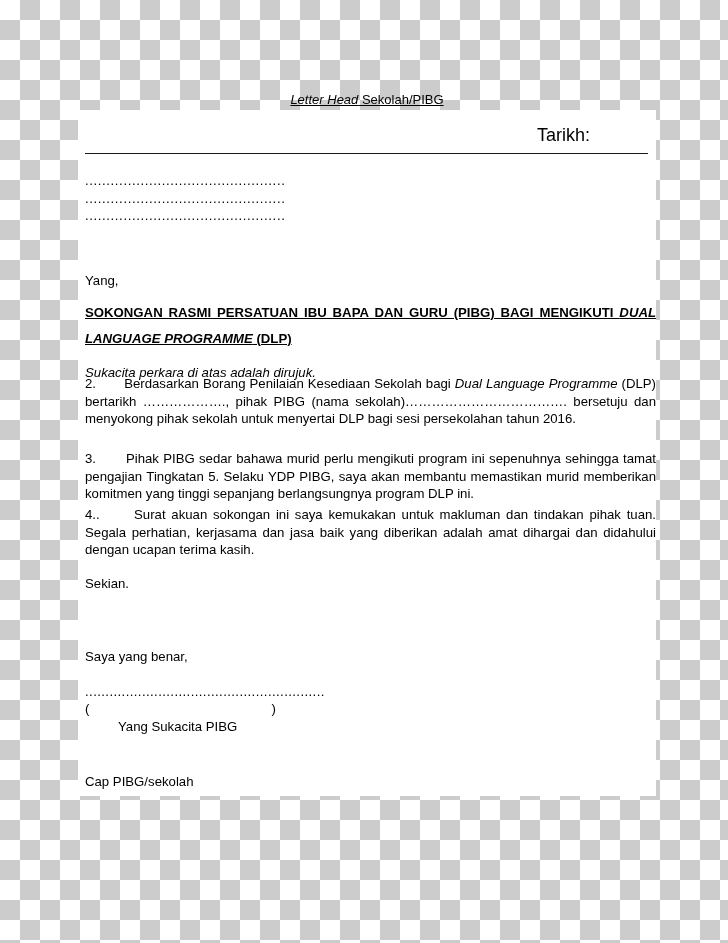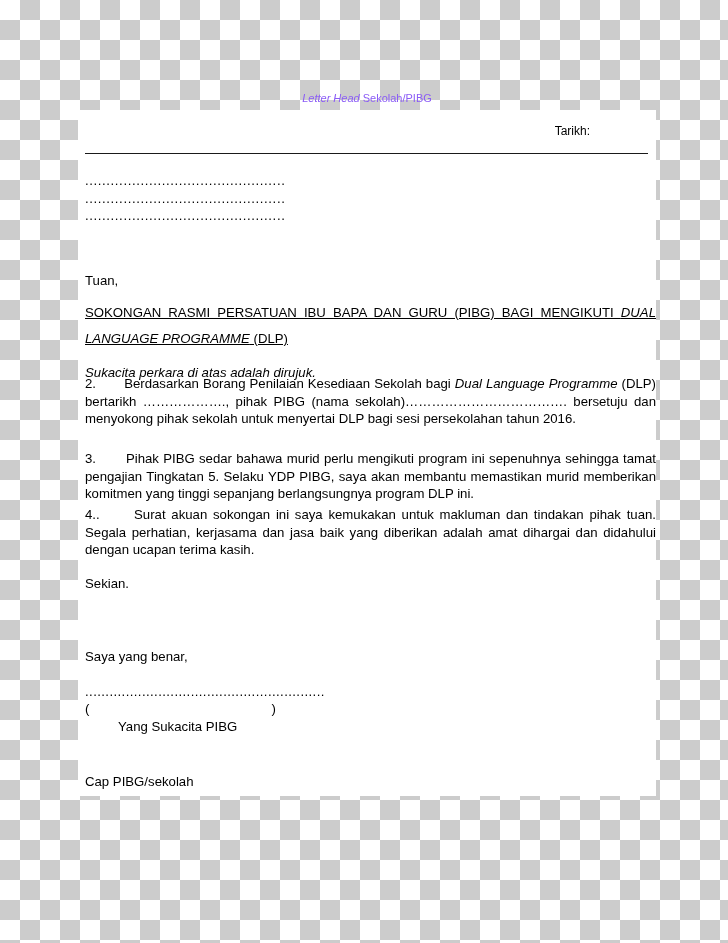--- a/index.html
+++ b/index.html
@@ -30,23 +30,24 @@
     background: #ffffff;
   }
 
   
   #letterhead {
     position: absolute;
     left: 78px;
     top: 92px;
     width: 578px;
     text-align: center;
-    font-size: 11px;
-    color: #8b5cf6;
+    font-size: 13px;
+    color: #000000;
     white-space: nowrap;
+    text-decoration: underline;
   }
   #letterhead .lh-italic {
     font-style: italic;
   }
 
   
   .doc-body {
     position: absolute;
     left: 78px;
     top: 110px;
@@ -57,21 +58,21 @@
   }
 
   .tarikh-row {
     position: absolute;
     left: 0;
     top: 14px;
     width: 578px;
     padding-right: 66px;
     box-sizing: border-box;
     text-align: right;
-    font-size: 12px;
+    font-size: 18px;
   }
 
   .head-rule {
     position: absolute;
     left: 7px;
     top: 43px;
     width: 563px;
     height: 0;
     border-top: 1.6px solid #1a1a1a;
   }
@@ -87,21 +88,21 @@
   .addr div { white-space: nowrap; }
   .dots-line {
     letter-spacing: 0.6px;
     font-size: 13.2px;
   }
 
   .tuan { top: 162px; }
 
   .subject {
     top: 190px;
-    font-weight: normal;
+    font-weight: bold;
     text-decoration: underline;
     text-align: justify;
     text-justify: inter-word;
     line-height: 1.95;
     width: 571px;
   }
   .subject .ital { font-style: italic; }
 
   .para {
     text-align: justify;
@@ -145,21 +146,21 @@
   <div class="tarikh-row">Tarikh:</div>
 
   <div class="head-rule"></div>
 
   <div class="block addr">
     <div class="dots-line">...............................................</div>
     <div class="dots-line">...............................................</div>
     <div class="dots-line">...............................................</div>
   </div>
 
-  <div class="block tuan">Tuan,</div>
+  <div class="block tuan">Yang,</div>
 
   <div class="block subject">
     <span>SOKONGAN RASMI PERSATUAN IBU BAPA DAN GURU (PIBG) BAGI MENGIKUTI  </span><span class="ital">DUAL LANGUAGE PROGRAMME</span><span> (DLP)</span>
   </div>
 
   <div class="block para p-intro">Sukacita perkara di atas adalah dirujuk.</div>
 
   <div class="block para p-two">
     <span class="indent-num">2.</span>&nbsp;&nbsp;&nbsp;&nbsp;&nbsp;&nbsp;&nbsp;<span>Berdasarkan Borang Penilaian Kesediaan Sekolah bagi </span><span class="ital">Dual Language Programme</span><span> (DLP) bertarikh ………………., pihak PIBG (nama sekolah)………………………………. bersetuju dan menyokong pihak sekolah untuk menyertai DLP bagi sesi persekolahan tahun 2016.</span>
   </div>

